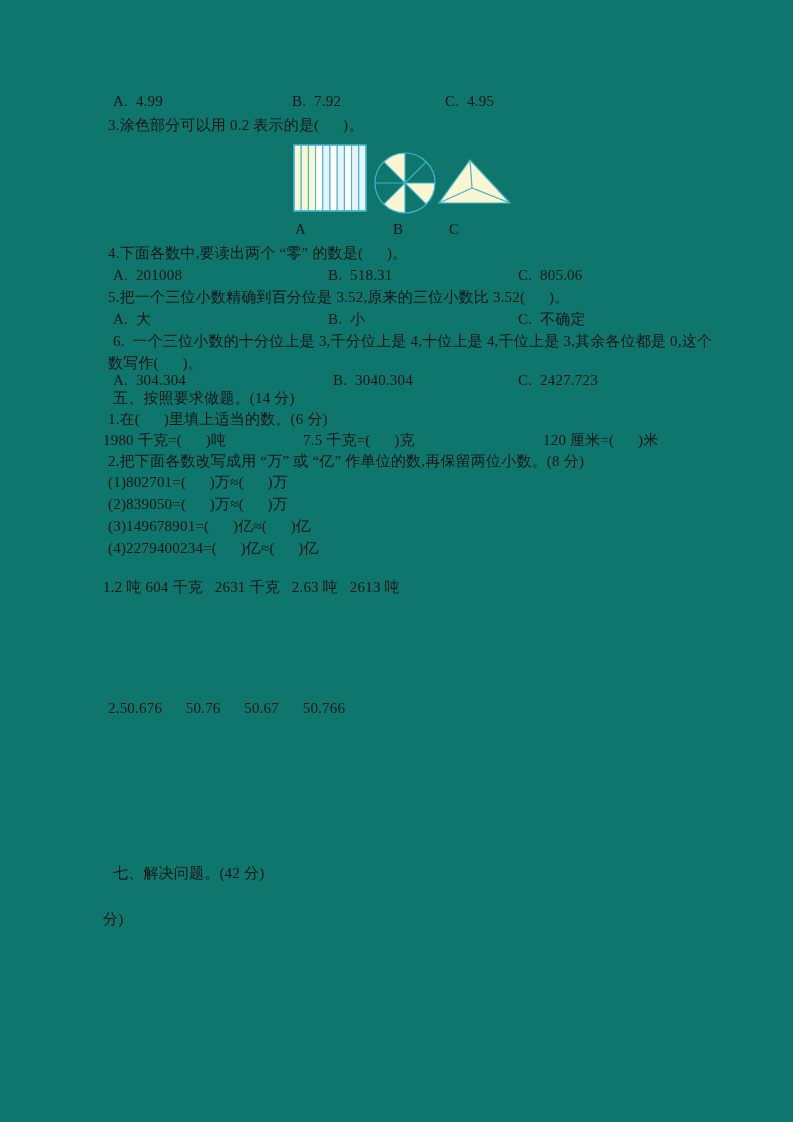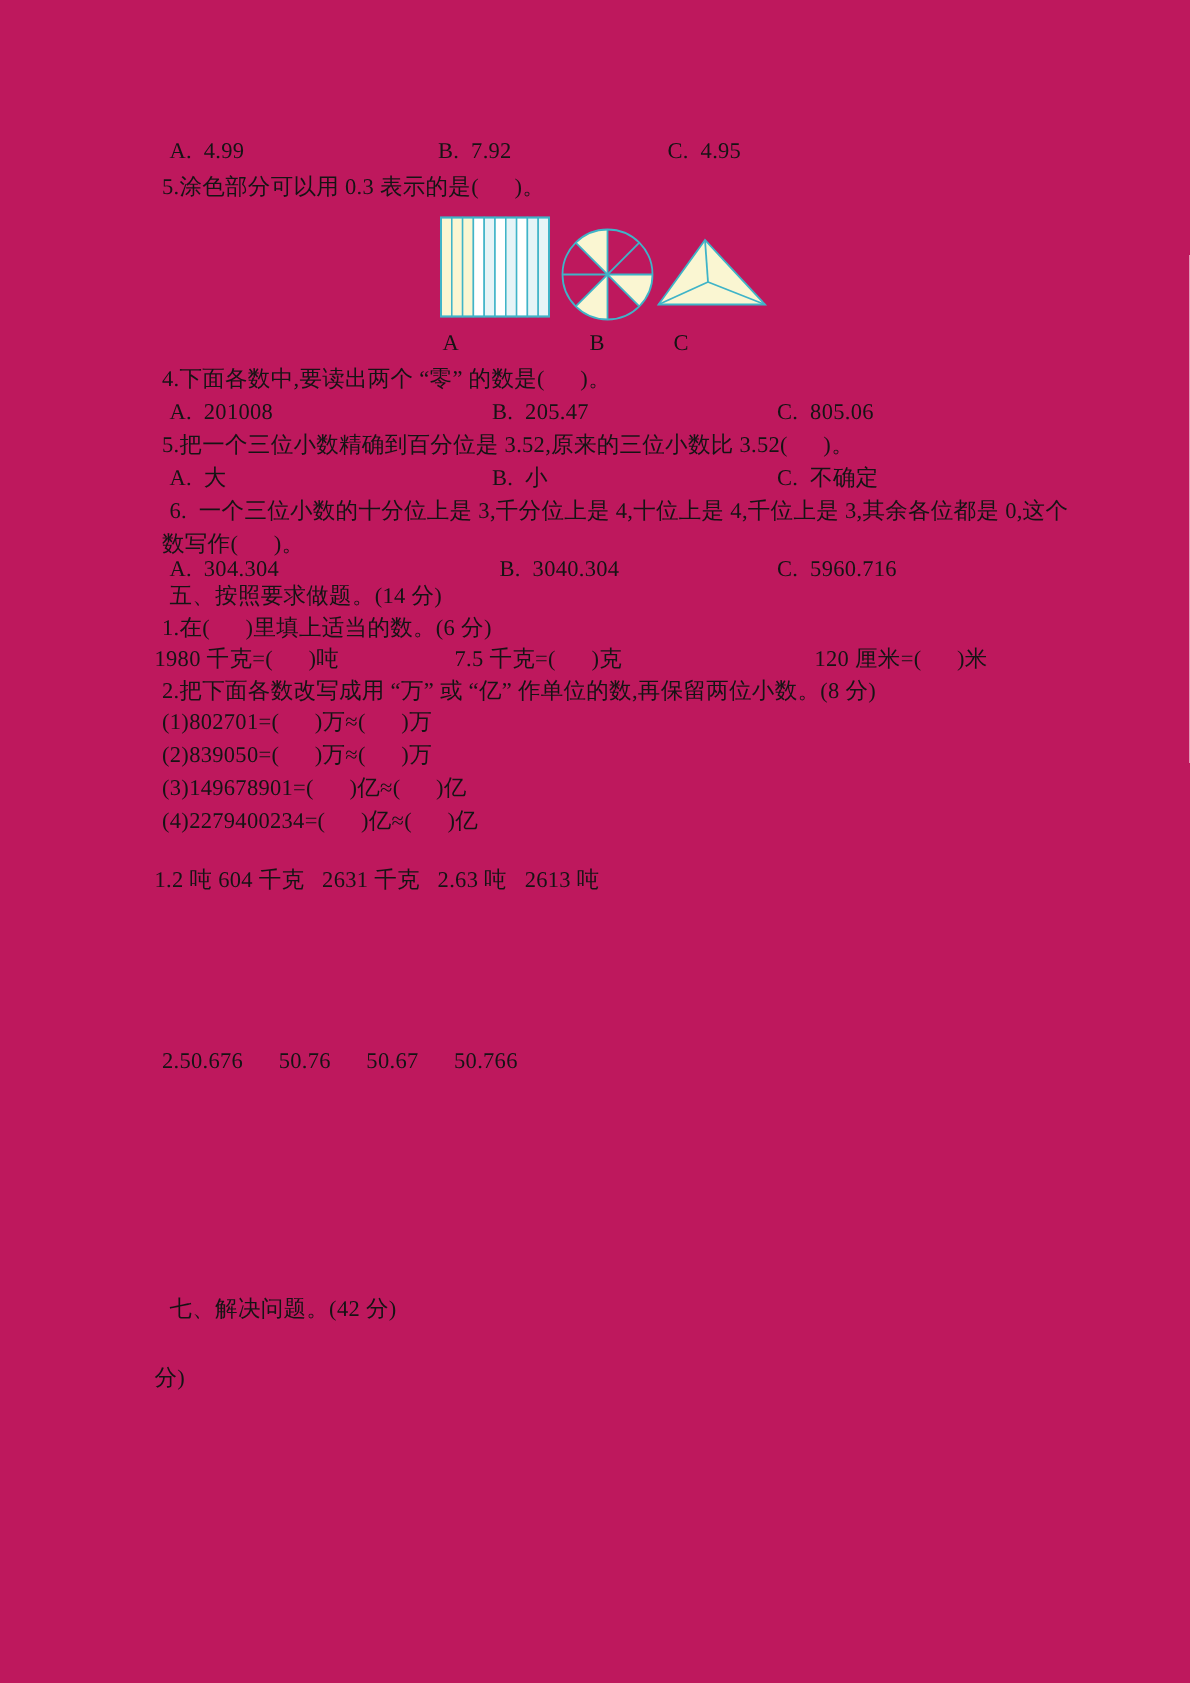--- a/index.html
+++ b/index.html
@@ -7,27 +7,27 @@
     position:relative;width:793px;height:1122px;background:#ffffff;overflow:hidden;
     font-family:"Liberation Serif","DejaVu Serif",serif;color:#141414;
   }
   .ln{position:absolute;white-space:pre;font-size:15px;line-height:19px;letter-spacing:.2px;}
   .figsvg{position:absolute;left:285px;top:140px;}
   .fig-stroke{stroke:var(--fig-stroke,#3fb4c8);}
 </style>
 </head>
 <body>
 
-<div class="page" style="color: rgb(20, 20, 20); background: #be185d;">
+<div class="page" style="color: rgb(20, 20, 20); background: #0f766e;">
 
   <div class="ln" style="top:92px;left:113px">A.  4.99</div>
   <div class="ln" style="top:92px;left:292px">B.  7.92</div>
   <div class="ln" style="top:92px;left:445px">C.  4.95</div>
 
-  <div class="ln" style="top:116px;left:108px">5.涂色部分可以用 0.3 表示的是(      )。</div>
+  <div class="ln" style="top:116px;left:108px">3.涂色部分可以用 0.2 表示的是(      )。</div>
 
   <svg class="figsvg" width="230" height="78" viewBox="0 0 230 78" aria-hidden="true">
 
     <g class="fig-stroke" stroke-width="1" fill="none">
       <rect x="9" y="5" width="7.2" height="66" fill="var(--fig-yellow,#faf6d2)"></rect>
       <rect x="16.2" y="5" width="7.2" height="66" fill="var(--fig-yellow,#faf6d2)"></rect>
       <rect x="23.4" y="5" width="7.2" height="66" fill="var(--fig-yellow,#faf6d2)"></rect>
       <rect x="30.6" y="5" width="7.2" height="66" fill="#ffffff"></rect>
       <rect x="37.8" y="5" width="7.2" height="66" fill="var(--fig-blue,#e6f4f7)"></rect>
       <rect x="45" y="5" width="7.2" height="66" fill="#ffffff"></rect>
@@ -56,33 +56,33 @@
       <line x1="225" y1="63" x2="187" y2="48"></line>
     </g>
   </svg>
 
   <div class="ln" style="top:220px;left:295px">A</div>
   <div class="ln" style="top:220px;left:393px">B</div>
   <div class="ln" style="top:220px;left:449px">C</div>
 
   <div class="ln" style="top:244px;left:108px">4.下面各数中,要读出两个 “零” 的数是(      )。</div>
   <div class="ln" style="top:266px;left:113px">A.  201008</div>
-  <div class="ln" style="top:266px;left:328px">B.  205.47</div>
+  <div class="ln" style="top:266px;left:328px">B.  518.31</div>
   <div class="ln" style="top:266px;left:518px">C.  805.06</div>
 
   <div class="ln" style="top:288px;left:108px">5.把一个三位小数精确到百分位是 3.52,原来的三位小数比 3.52(      )。</div>
   <div class="ln" style="top:310px;left:113px">A.  大</div>
   <div class="ln" style="top:310px;left:328px">B.  小</div>
   <div class="ln" style="top:310px;left:518px">C.  不确定</div>
 
   <div class="ln" style="top:332px;left:113px">6.  一个三位小数的十分位上是 3,千分位上是 4,十位上是 4,千位上是 3,其余各位都是 0,这个</div>
   <div class="ln" style="top:354px;left:108px">数写作(      )。</div>
   <div class="ln" style="top:371px;left:113px">A.  304.304</div>
   <div class="ln" style="top:371px;left:333px">B.  3040.304</div>
-  <div class="ln" style="top:371px;left:518px">C.  5960.716</div>
+  <div class="ln" style="top:371px;left:518px">C.  2427.723</div>
 
   <div class="ln" style="top:389px;left:113px">五、按照要求做题。(14 分)</div>
   <div class="ln" style="top:410px;left:108px">1.在(      )里填上适当的数。(6 分)</div>
   <div class="ln" style="top:431px;left:103px">1980 千克=(      )吨</div>
   <div class="ln" style="top:431px;left:303px">7.5 千克=(      )克</div>
   <div class="ln" style="top:431px;left:543px">120 厘米=(      )米</div>
   <div class="ln" style="top:452px;left:108px">2.把下面各数改写成用 “万” 或 “亿” 作单位的数,再保留两位小数。(8 分)</div>
   <div class="ln" style="top:473px;left:108px">(1)802701=(      )万≈(      )万</div>
   <div class="ln" style="top:495px;left:108px">(2)839050=(      )万≈(      )万</div>
   <div class="ln" style="top:517px;left:108px">(3)149678901=(      )亿≈(      )亿</div>

